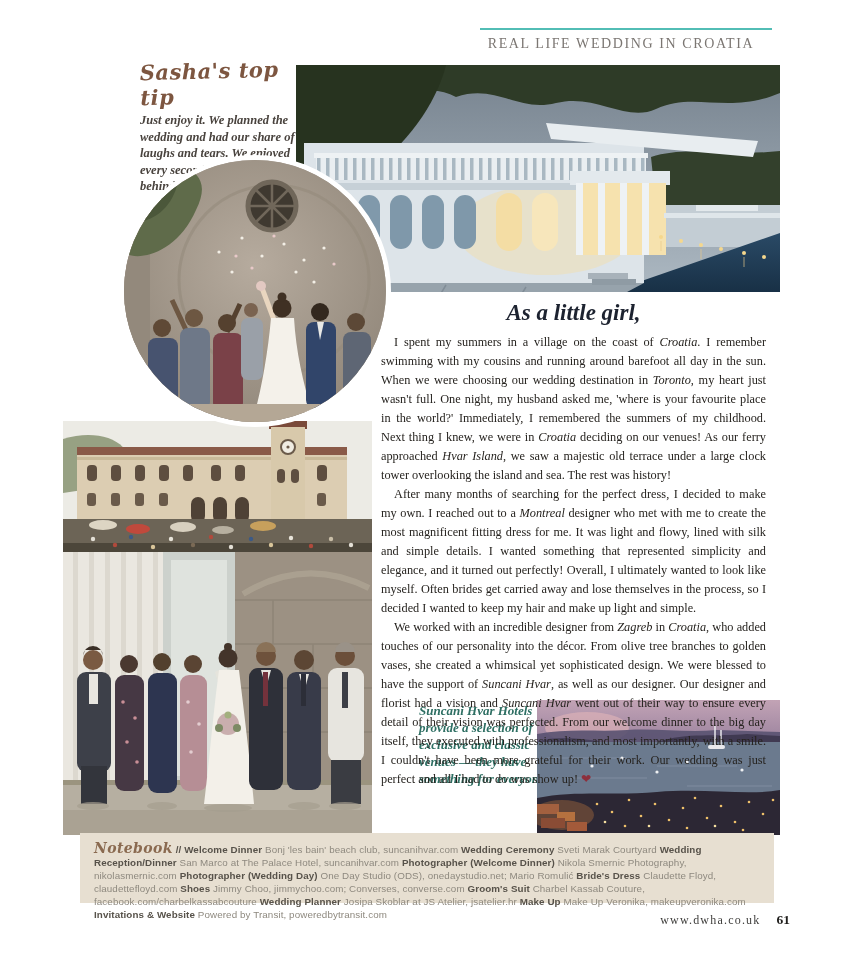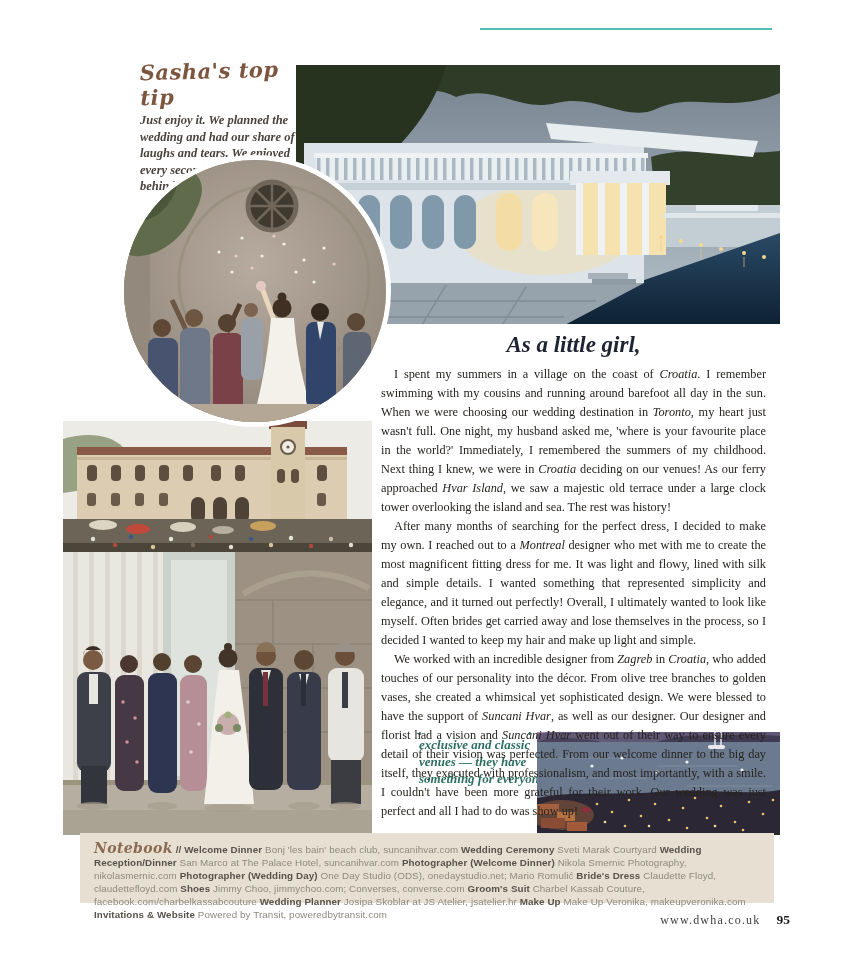--- a/index.html
+++ b/index.html
@@ -23,21 +23,21 @@
   .ph svg{display:block;}
   .photo-terrace{left:296px;top:65px;}
   .photo-circle{left:119px;top:155px;width:272px;height:272px;border-radius:50%;
         overflow:hidden;border:5px solid #ffffff;box-sizing:border-box;z-index:5;background:#a79d91;}
   .photo-palace{left:63px;top:421px;}
   .photo-group{left:63px;top:552px;}
   .photo-aerial{left:537px;top:700px;}
 
   
   .panel{position:absolute;left:372px;top:292px;width:408px;height:408px;background:#ffffff;
-        z-index:3;box-sizing:border-box;padding:8px 14px 0 9px;margin-top:32px;}
+        z-index:3;box-sizing:border-box;padding:8px 14px 0 9px;}
   .article-heading{text-align:center;font-style:italic;font-weight:700;font-size:23px;
         color:#1d2330;margin:0 0 7px 0;}
   .panel p{margin:0;font-size:12.3px;line-height:19px;text-align:justify;color:#26231f;
         text-indent:13px;}
   .heart{color:#8d2f3c;}
 
   
   .caption{position:absolute;left:419px;top:703px;width:150px;font-style:italic;font-weight:600;
         font-size:13px;line-height:1.3;color:#2e6f63;}
 
@@ -55,20 +55,21 @@
   .footer{position:absolute;left:560px;top:910px;width:230px;text-align:right;}
   .footer-url{font-size:12px;letter-spacing:1.2px;color:#3f3e3c;}
   .footer-page{font-weight:700;font-size:13.5px;color:#1e1d1b;margin-left:12px;}
 </style>
 </head>
 <body>
 
 <div class="page">
 
   <div class="header-rule"></div>
+  <div class="header-title">REAL LIFE WEDDING IN CROATIA</div>
 
   <span class="ph photo-terrace">
     <svg width="484" height="270" viewBox="0 0 484 270">
       <defs>
         <linearGradient id="t-sky" x1="0" y1="0" x2="0" y2="1">
           <stop offset="0" stop-color="#76828e"></stop>
             <stop offset="1" stop-color="#b7c3cc"></stop>
         </linearGradient>
         <linearGradient id="t-water" x1="0" y1="0" x2="0" y2="1">
           <stop offset="0" stop-color="#2a4a66"></stop>
@@ -391,16 +392,16 @@
   <div class="notebook">
     <p class="credits">
       <span class="nb-script">Notebook</span>
       <b class="nb-sep">//</b>
       <span><b>Welcome Dinner</b> Bonj 'les bain' beach club, suncanihvar.com <b>Wedding Ceremony</b> Sveti Marak Courtyard <b>Wedding Reception/Dinner</b> San Marco at The Palace Hotel, suncanihvar.com <b>Photographer (Welcome Dinner)</b> Nikola Smernic Photography, nikolasmernic.com <b>Photographer (Wedding Day)</b> One Day Studio (ODS), onedaystudio.net; Mario Romulić <b>Bride's Dress</b> Claudette Floyd, claudettefloyd.com <b>Shoes</b> Jimmy Choo, jimmychoo.com; Converses, converse.com <b>Groom's Suit</b> Charbel Kassab Couture, facebook.com/charbelkassabcouture <b>Wedding Planner</b> Josipa Skoblar at JS Atelier, jsatelier.hr <b>Make Up</b> Make Up Veronika, makeupveronika.com <b>Invitations &amp; Website</b> Powered by Transit, poweredbytransit.com</span>
     </p>
   </div>
 
   <div class="footer">
     <span class="footer-url">www.dwha.co.uk</span>
-    <span class="footer-page">95</span>
+    <span class="footer-page">61</span>
   </div>
 
 </div>
 
 </body></html>

